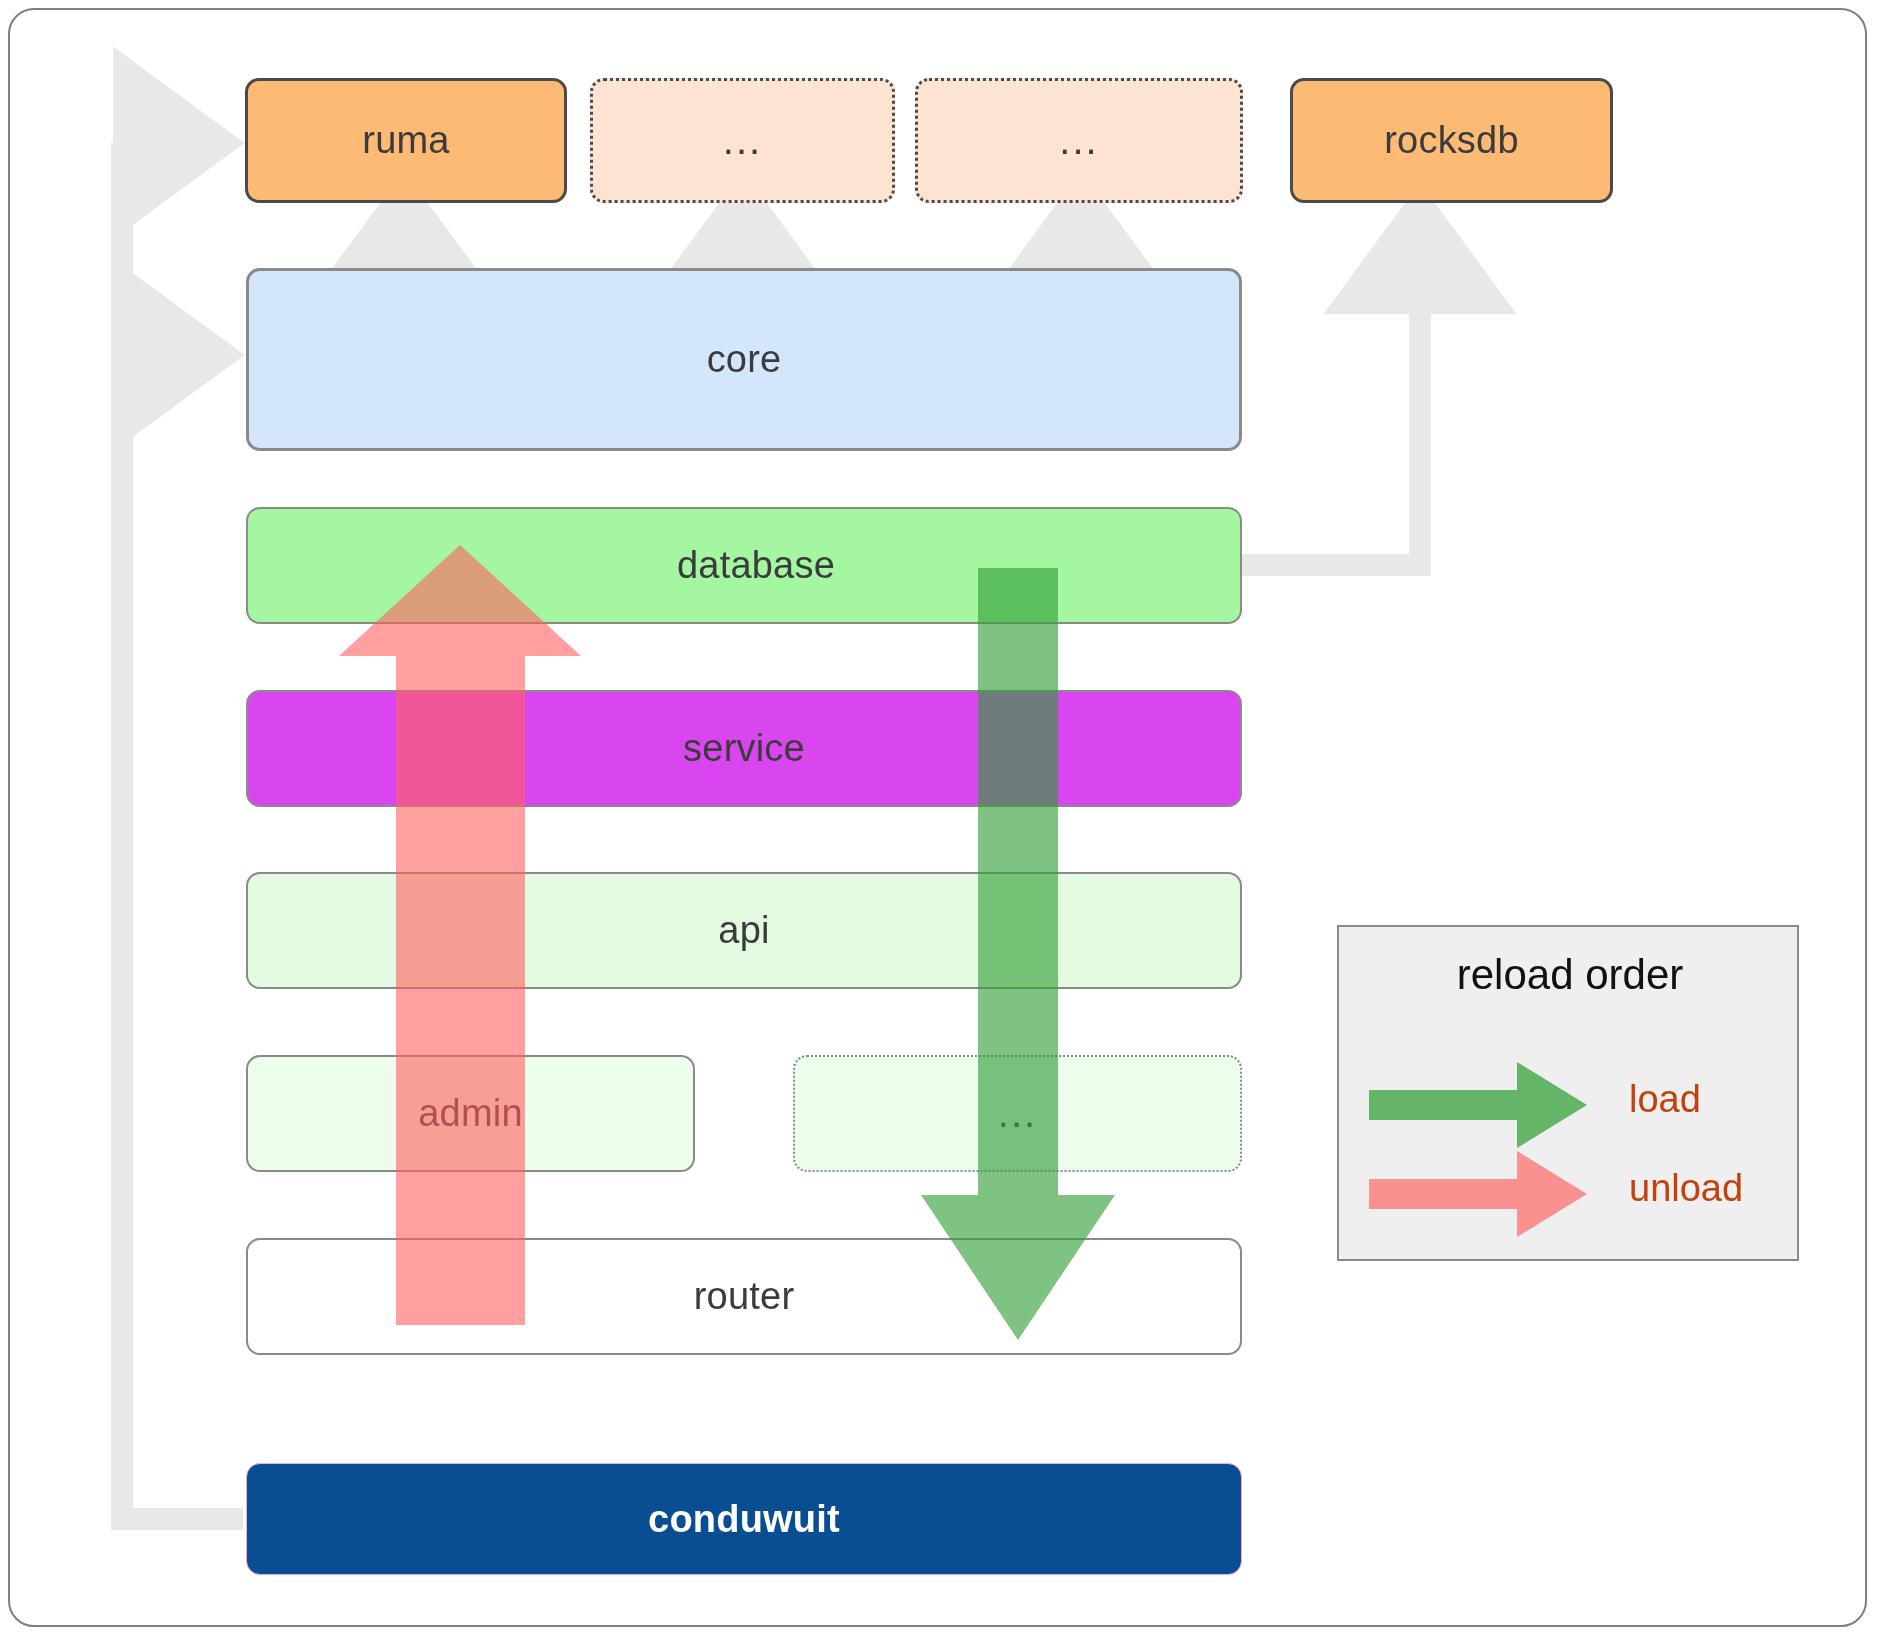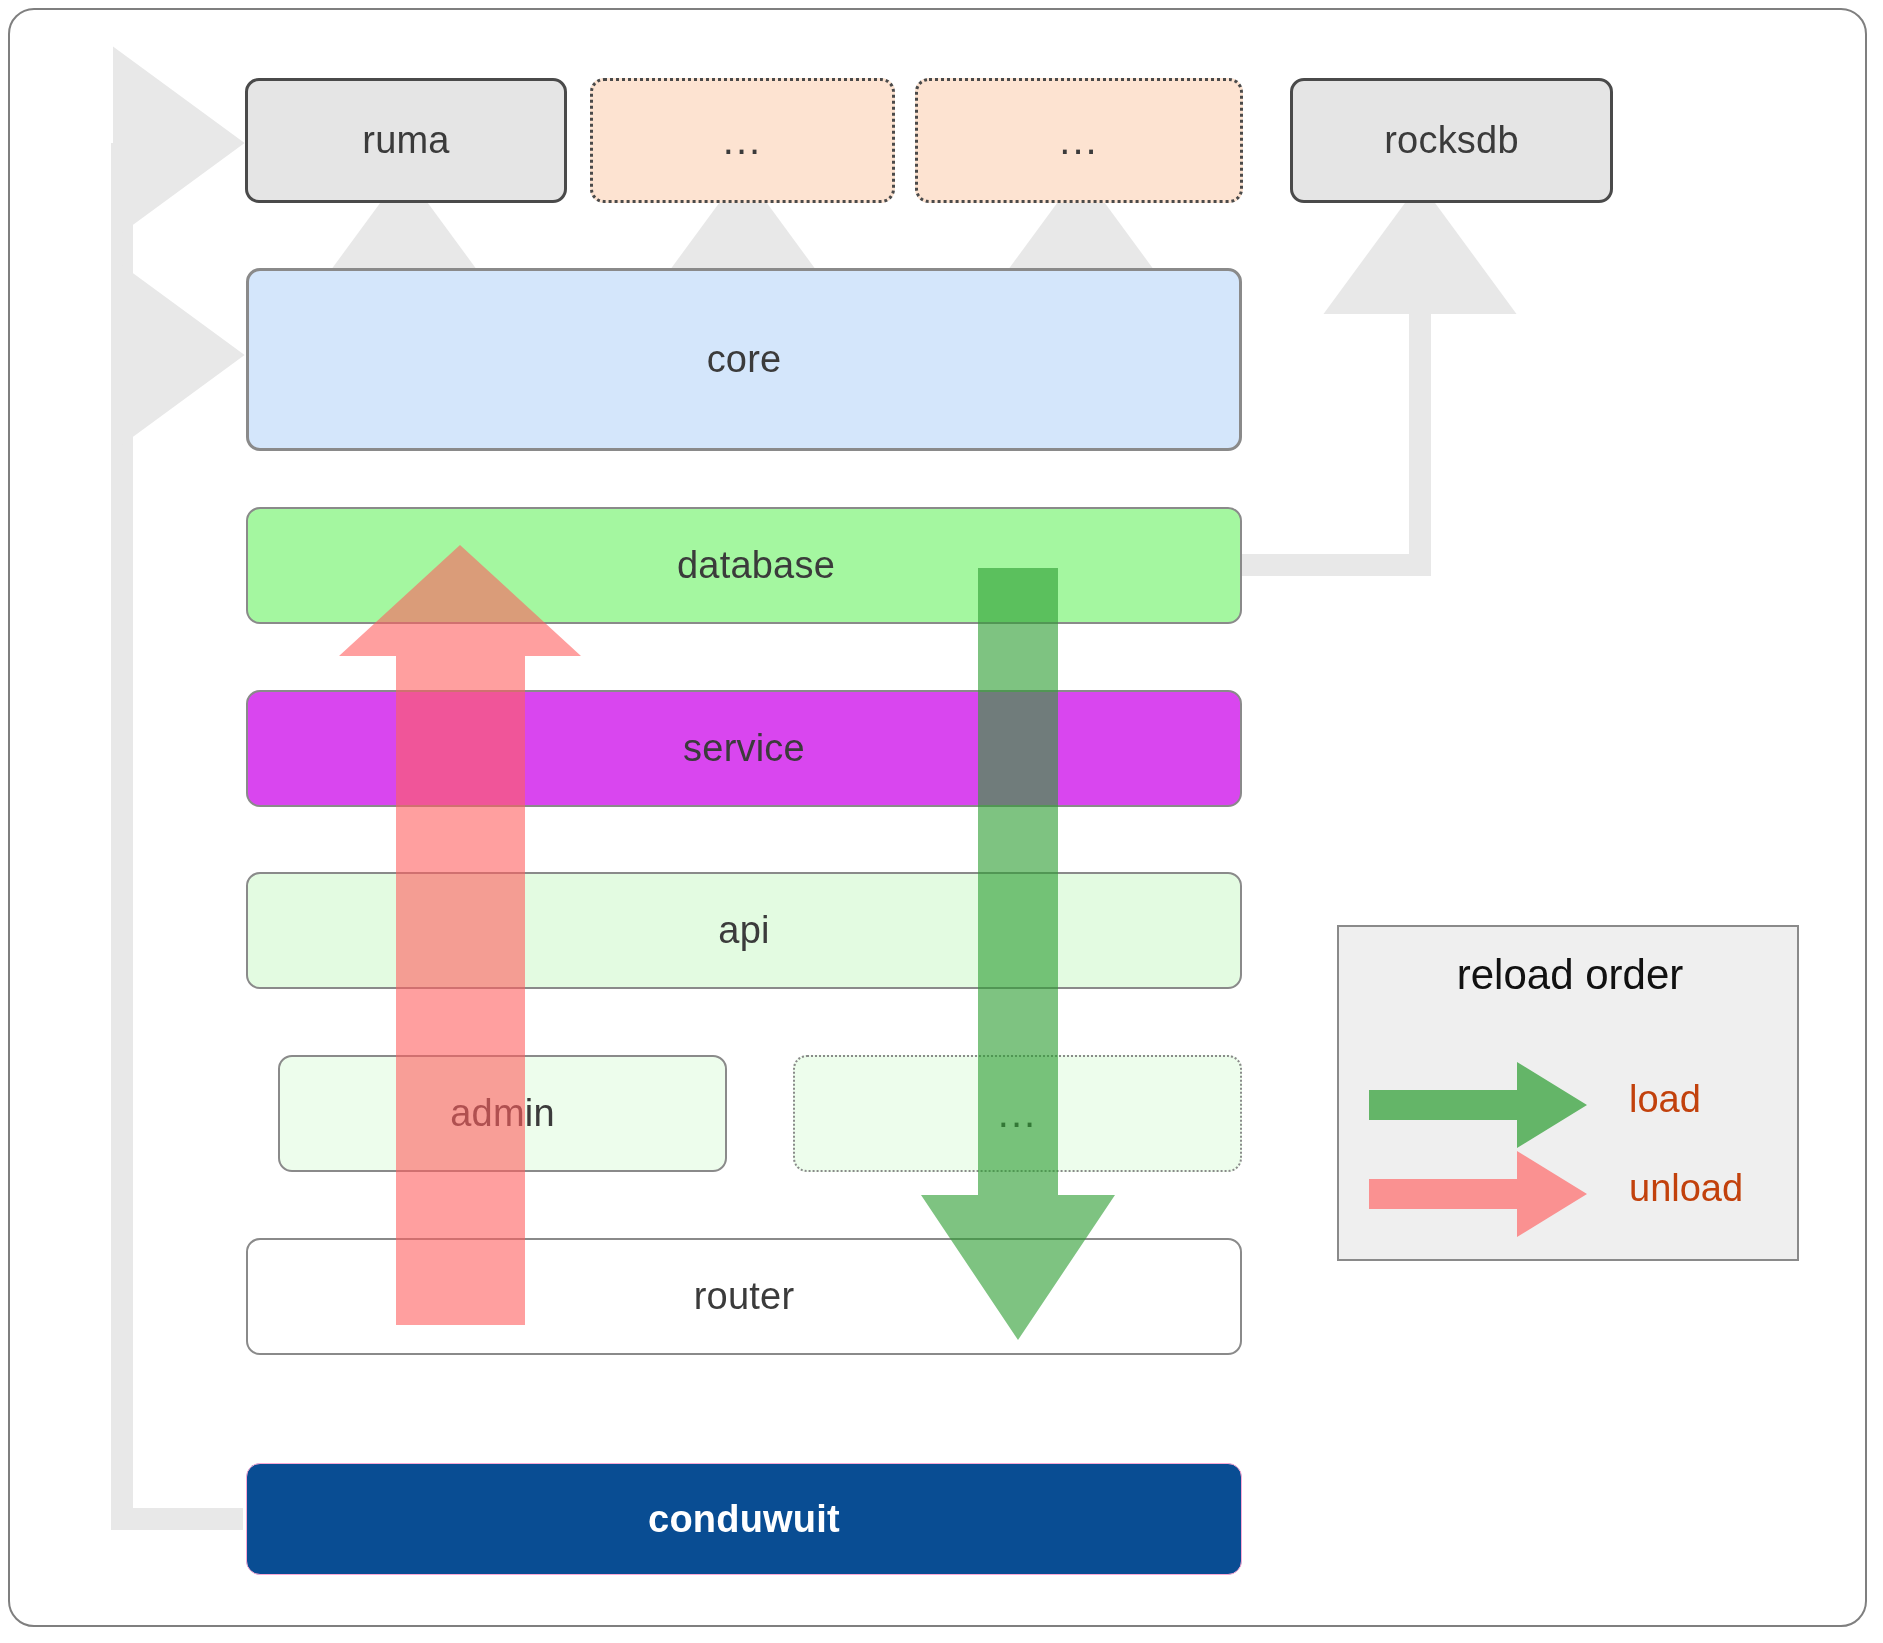--- a/index.html
+++ b/index.html
@@ -34,21 +34,21 @@
     align-items: center;
     justify-content: center;
     border-radius: 14px;
     font-size: 38px;
     color: #3b3b3b;
     letter-spacing: .2px;
     z-index: 5;
   }
   .node.dots { font-size: 40px; letter-spacing: 2px; }
 
-  .dep-solid  { background: #e5e5e5; border: 3px solid #4a4a4a; }
+  .dep-solid  { background: #fdba74; border: 3px solid #4a4a4a; }
   .dep-dotted { background: #fde3d1; border: 3px dotted #4a4a4a; }
 
   .core-box { background: #d4e6fb; border: 3px solid #8a8a8a; }
 
   .lay-solid  { border: 2px solid #8a8a8a; }
   .lay-dotted { border: 2px dotted #8a8a8a; }
 
   .brand-box {
     background: #094d93;
     border: 1px solid #f9a8d4;
@@ -142,21 +142,21 @@
 
   <div class="node lay-solid" style="left:246px; top:507px; width:996px; height:117px; background:#a4f7a0;padding-left:24px;">
     <span>database</span>
   </div>
   <div class="node lay-solid" style="left:246px; top:690px; width:996px; height:117px; background:#d946ef;">
     <span>service</span>
   </div>
   <div class="node lay-solid" style="left:246px; top:872px; width:996px; height:117px; background:#e3fbe1;">
     <span>api</span>
   </div>
-  <div class="node lay-solid" style="left:246px; top:1055px; width:449px; height:117px; background:#edfdec;margin-left:32px;">
+  <div class="node lay-solid" style="left:246px; top:1055px; width:449px; height:117px; background:#edfdec;">
     <span>admin</span>
   </div>
   <div class="node lay-dotted dots" style="left:793px; top:1055px; width:449px; height:117px; background:#edfdec;">
     <span>...</span>
   </div>
   <div class="node lay-solid" style="left:246px; top:1238px; width:996px; height:117px; background:#ffffff;">
     <span>router</span>
   </div>
 
   <div class="node brand-box" style="left:246px; top:1463px; width:996px; height:112px;">

